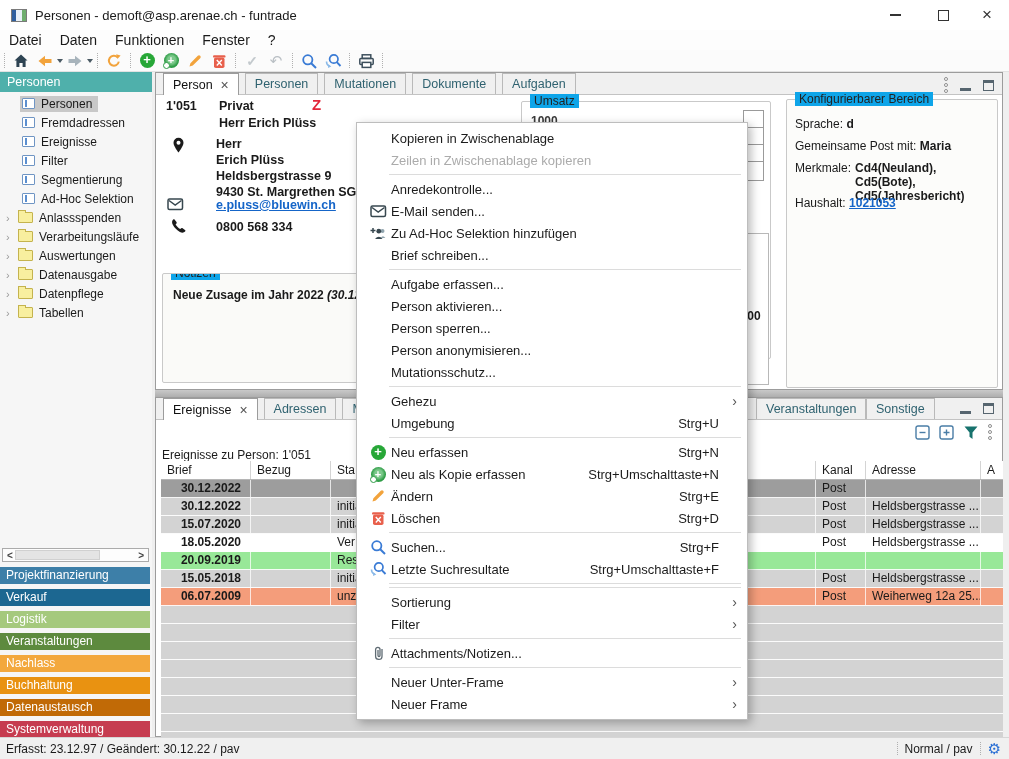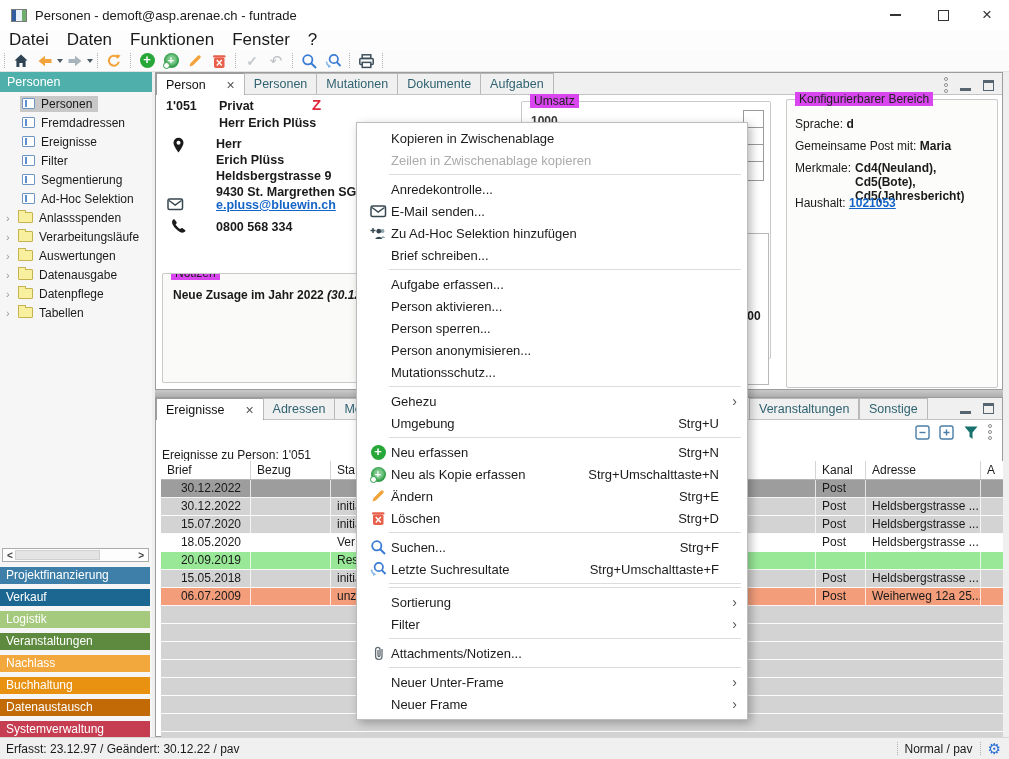--- a/index.html
+++ b/index.html
@@ -14,21 +14,21 @@
   .appicon { width:16px; height:13px; margin-left:11px; border:1px solid #7a7a7a;
              background:linear-gradient(90deg,#2f5f9e 0 4px,#e8f0f8 4px 10px,#6fae6f 10px); }
   .title { font-size:13px; margin-left:8px; }
   .wbtn { position:absolute; top:0; width:34px; height:30px; display:flex; align-items:center; justify-content:center; }
   .wminbar { width:11px; height:2px; background:#333; }
   .wmaxbox { width:11px; height:11px; border:1px solid #333; }
   .wclose { font-size:17px; color:#333; line-height:30px; }
 
   
   .menubar { position:absolute; left:0; top:30px; width:1009px; height:20px; background:#fdfdfd;
-             display:flex; align-items:center; font-size:17px; }
+             display:flex; align-items:center; font-size:14px; }
   .menubar span { padding:2px 9px; }
 
   
   .toolbar { position:absolute; left:0; top:50px; width:1009px; height:22px; background:#fbfbfb;
              border-bottom:1px solid #e2e2e2; display:flex; align-items:center; }
   .tico { width:24px; height:20px; display:flex; align-items:center; justify-content:center; }
   .tsep { height:15px; border-left:1px dotted #b0b0b0; margin:0 4px; }
   .caret { width:0; height:0; border-left:3.5px solid transparent; border-right:3.5px solid transparent;
            border-top:4px solid #4a5a64; }
   .ico-add { width:15px; height:15px; border-radius:50%; background:#27a737; color:#fff;
@@ -66,49 +66,49 @@
   .statusbar { position:absolute; left:0; top:737px; width:1009px; height:22px; background:#f0f0f0;
                border-top:1px solid #d6d6d6; display:flex; align-items:center; font-size:12px; }
   .statusbar .left { margin-left:6px; }
   .sdot { height:13px; border-left:1px dotted #b0b0b0; margin:0 7px; }
   .gear { color:#2a6fd4; font-size:15px; margin-right:8px; }
 
   
   .panel { position:absolute; background:#fff; border:1px solid #9c9c9c; }
   .ptabs { position:absolute; left:0; top:0; right:0; height:22px; background:#f0f0f0;
            border-bottom:1px solid #c3c3c3; display:flex; align-items:flex-end; }
-  .tab { height:21px; padding:0 9px; font-size:12.5px; display:flex; align-items:center; gap:21px;
-         border:1px solid #b9b9b9; border-bottom:none; background:#f0f0f0; color:#2f6270; margin-right:-1px; white-space:nowrap; }
+  .tab { height:21px; padding:0 9px; font-size:12.5px; display:flex; align-items:center; gap:8px;
+         border:1px solid #b9b9b9; border-bottom:none; background:#f0f0f0; color:#2f6270; margin-right:-1px; white-space:nowrap;margin-left:7px; }
   .tab.active { background:#fff; color:#101010; height:22px; margin-bottom:-1px; border-color:#9c9c9c; }
   .tclose { color:#555; font-size:14px; }
   .pside { position:absolute; right:8px; top:4px; display:flex; gap:12px; align-items:center; }
   .kebab { display:flex; flex-direction:column; gap:2px; align-items:center; }
   .kebab i { width:4px; height:4px; border:1px solid #8d8d8d; border-radius:50%; background:#fff; }
   .pmin { width:11px; height:3px; background:#56656f; margin-top:9px; }
   .pmax { width:11px; height:11px; border:1.5px solid #56656f; border-top-width:3px; }
 
   .gbox { position:absolute; border:1px solid #c9c9c9; border-radius:2px; }
-  .gleg { position:absolute; top:-8px; left:8px; background:#d946ef; padding:0 4px; font-size:12px; color:#222; }
+  .gleg { position:absolute; top:-8px; left:8px; background:#0ea5e9; padding:0 4px; font-size:12px; color:#222; }
 
   .b { font-weight:bold; }
   .link { color:#1565c8; text-decoration:underline; font-weight:bold; }
   .pflag { color:#e3273a; font-weight:bold; font-size:15px; }
   .ptext { font-size:12.5px; }
 
   .mgrid { border:1px solid #9a9a9a; background:#fff; }
   .mgrid i { display:block; height:17px; border-bottom:1px solid #9a9a9a; }
 
   
   .caption { font-size:12px; }
   .thead,.trow { display:flex; width:842px; }
   .c { overflow:hidden; white-space:nowrap; border-right:1px solid rgba(255,255,255,.75);
        padding:0 6px; font-size:12px; line-height:17px; height:17px; }
   .thead .c { border-right:1px solid #d4d4d4; background:#fff; height:18px; line-height:18px; }
   .thead { border-bottom:1px solid #b5b5b5; }
-  .num { text-align:right; padding-right:9px; }
+  .num { text-align:right; padding-right:9px;font-weight:bold; }
   .r-sel { background:#9d9d9d; } .r-gray { background:#d3d3d3; } .r-white { background:#fff; }
   .r-green { background:#98e898; } .r-orange { background:#f49d7b; }
   .trow { border-bottom:1px solid rgba(255,255,255,.9); }
   .btools { position:absolute; top:26px; right:10px; display:flex; gap:9px; align-items:center; }
 
   
   .splitter { position:absolute; left:155px; top:390px; width:848px; height:7px;
               background:linear-gradient(#c9c9c9,#aeaeae); }
 
   

